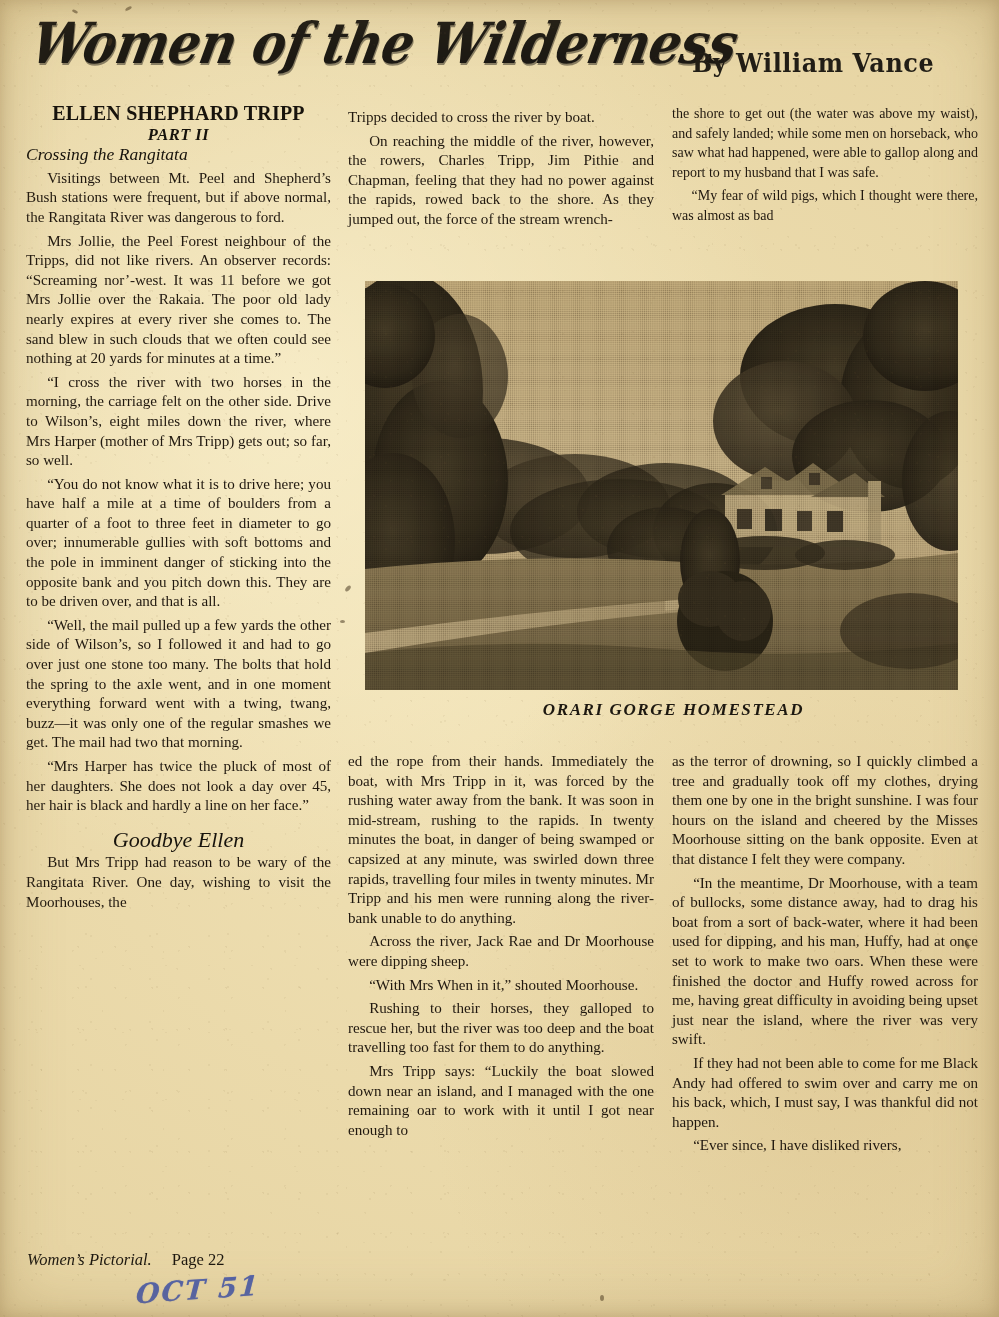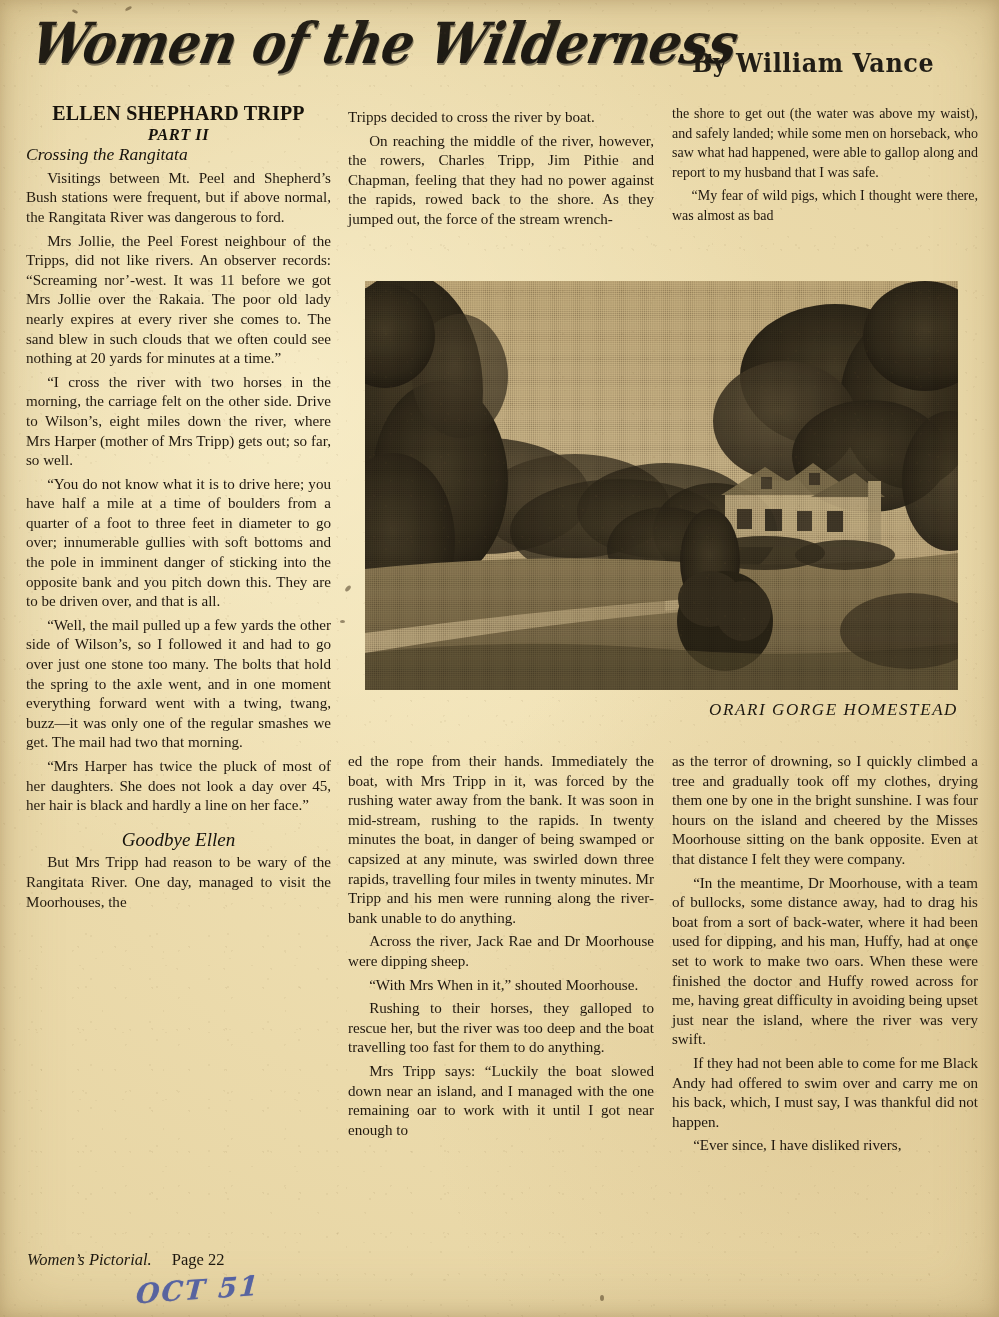--- a/index.html
+++ b/index.html
@@ -80,42 +80,42 @@
   }
   .hd-part{
     text-align:center;font-style:italic;font-weight:bold;font-size:16.5px;
     margin:0 0 1px 0;letter-spacing:.5px;color:#17130c;
   }
   .hd-sub{
     font-style:italic;font-size:17.5px;
     margin:0 0 4px 0;color:#17130c;
   }
   .hd-section{
-    text-align:center;font-style:italic;font-size:19px;
+    text-align:center;font-style:italic;font-size:22px;
     margin:14px 0 1px 0;color:#17130c;font-family:Liberation Serif, serif;
   }
 
   
   .photo-wrap{position:absolute;left:365px;top:281px;width:593px;height:409px;}
   .photo{position:absolute;inset:0;overflow:hidden;background:#b8a276;}
   .photo svg{display:block;width:100%;height:100%;}
   .halftone{
     position:absolute;inset:0;pointer-events:none;
     opacity:.40;mix-blend-mode:multiply;
     background-image:radial-gradient(circle, rgba(60,45,25,.85) 0 .6px, transparent .75px);
     background-size:2.1px 2.1px;
   }
   .photo-tone{
     position:absolute;inset:0;pointer-events:none;
     background:linear-gradient(180deg, rgba(190,165,110,.22), rgba(120,98,58,.18));
     mix-blend-mode:multiply;
   }
   .caption{
-    position:absolute;left:365px;top:700px;width:593px;
-    text-align:right;font-style:italic;font-weight:normal;
+    position:absolute;left:377px;top:700px;width:593px;
+    text-align:center;font-style:italic;font-weight:bold;
     font-size:17px;letter-spacing:1.6px;color:#1d1810;
     font-family:"Liberation Serif", serif;
   }
 
   
   .footer{
     position:absolute;left:27px;top:1250px;
     font-style:italic;font-size:16.5px;color:#1d1810;white-space:nowrap;
   }
   .footer .pg{font-style:normal;margin-left:16px;}
@@ -145,21 +145,21 @@
     <div class="hd-main">ELLEN SHEPHARD TRIPP</div>
     <div class="hd-part">PART II</div>
     <div class="hd-sub">Crossing the Rangitata</div>
     <p>Visitings between Mt. Peel and Shepherd’s Bush stations were frequent, but if above normal, the Rangitata River was dangerous to ford.</p>
     <p>Mrs Jollie, the Peel Forest neighbour of the Tripps, did not like rivers. An observer records: “Screaming nor’-west. It was 11 before we got Mrs Jollie over the Rakaia. The poor old lady nearly expires at every river she comes to. The sand blew in such clouds that we often could see nothing at 20 yards for minutes at a time.”</p>
     <p>“I cross the river with two horses in the morning, the carriage felt on the other side. Drive to Wilson’s, eight miles down the river, where Mrs Harper (mother of Mrs Tripp) gets out; so far, so well.</p>
     <p>“You do not know what it is to drive here; you have half a mile at a time of boulders from a quarter of a foot to three feet in diameter to go over; innumerable gullies with soft bottoms and the pole in imminent danger of sticking into the opposite bank and you pitch down this. They are to be driven over, and that is all.</p>
     <p>“Well, the mail pulled up a few yards the other side of Wilson’s, so I followed it and had to go over just one stone too many. The bolts that hold the spring to the axle went, and in one moment everything forward went with a twing, twang, buzz—it was only one of the regular smashes we get. The mail had two that morning.</p>
     <p>“Mrs Harper has twice the pluck of most of her daughters. She does not look a day over 45, her hair is black and hardly a line on her face.”</p>
     <div class="hd-section">Goodbye Ellen</div>
-    <p>But Mrs Tripp had reason to be wary of the Rangitata River. One day, managed to visit the Moorhouses, the</p>
+    <p>But Mrs Tripp had reason to be wary of the Rangitata River. One day, wishing to visit the Moorhouses, the</p>
   </div>
 
   <div class="col c2top">
     <p class="noindent">Tripps decided to cross the river by boat.</p>
     <p>On reaching the middle of the river, however, the rowers, Charles Tripp, Jim Pithie and Chapman, feeling that they had no power against the rapids, rowed back to the shore. As they jumped out, the force of the stream wrench-</p>
   </div>
 
   <div class="col c3top">
     <p class="noindent">the shore to get out (the water was above my waist), and safely landed; while some men on horseback, who saw what had happened, were able to gallop along and report to my husband that I was safe.</p>
     <p>“My fear of wild pigs, which I thought were there, was almost as bad</p>

